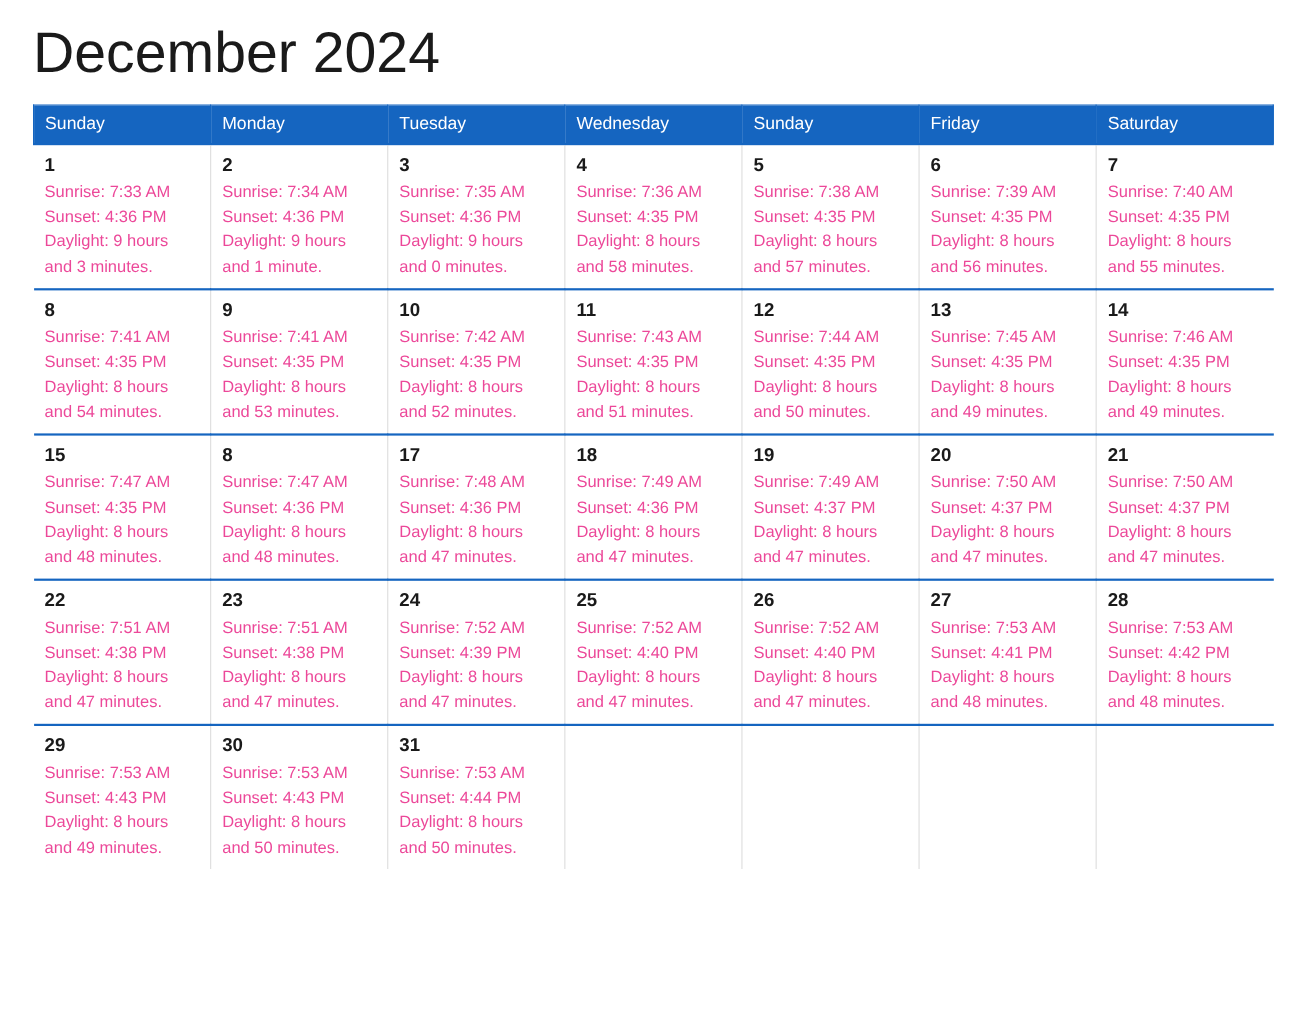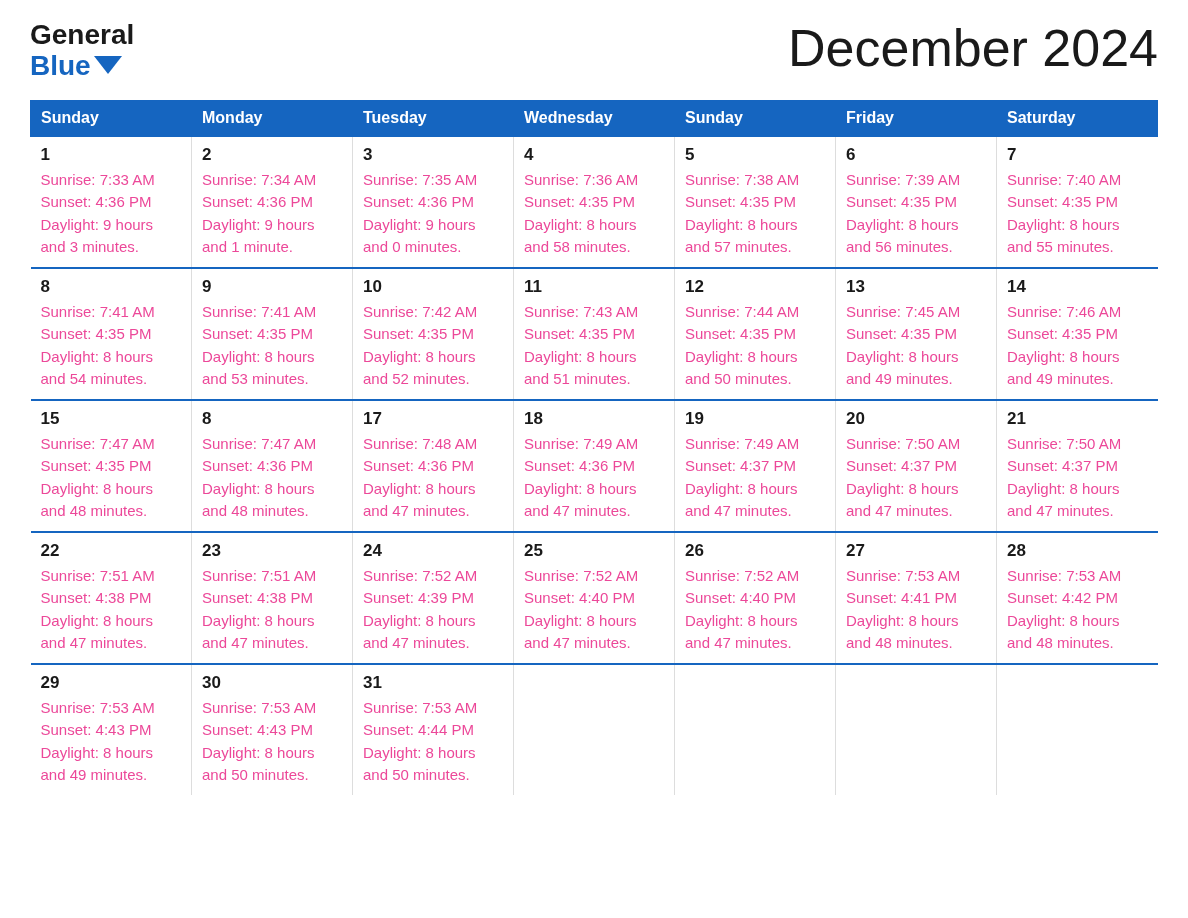--- a/index.html
+++ b/index.html
@@ -60,21 +60,21 @@
       border-collapse: collapse;
       table-layout: fixed;
     }
     thead tr {
       background-color: #1565c0;
       color: #fff;
     }
     thead th {
       padding: 8px 10px;
       font-size: 16px;
-      font-weight: bold;
+      font-weight: normal;
       text-align: left;
       border: 1px solid #1565c0;
     }
     tbody tr {
       border-top: 2px solid #1565c0;
     }
     tbody td {
       vertical-align: top;
       padding: 8px 10px;
       font-size: 13px;
@@ -99,27 +99,20 @@
     }
     tbody tr:last-child td {
       height: auto;
       min-height: 90px;
     }
   </style>
 </head>
 <body>
 
 <div class="header">
-  <div class="logo">
-    <span class="logo-general">General</span>
-    <span class="logo-blue">
-      <span>Blue</span>
-      <span class="logo-triangle"></span>
-    </span>
-  </div>
   <div class="title-block">
     <div class="month-title">December 2024</div>
   </div>
 </div>
 
 <table>
   <thead>
     <tr>
     <th>Sunday</th>
         <th>Monday</th>

